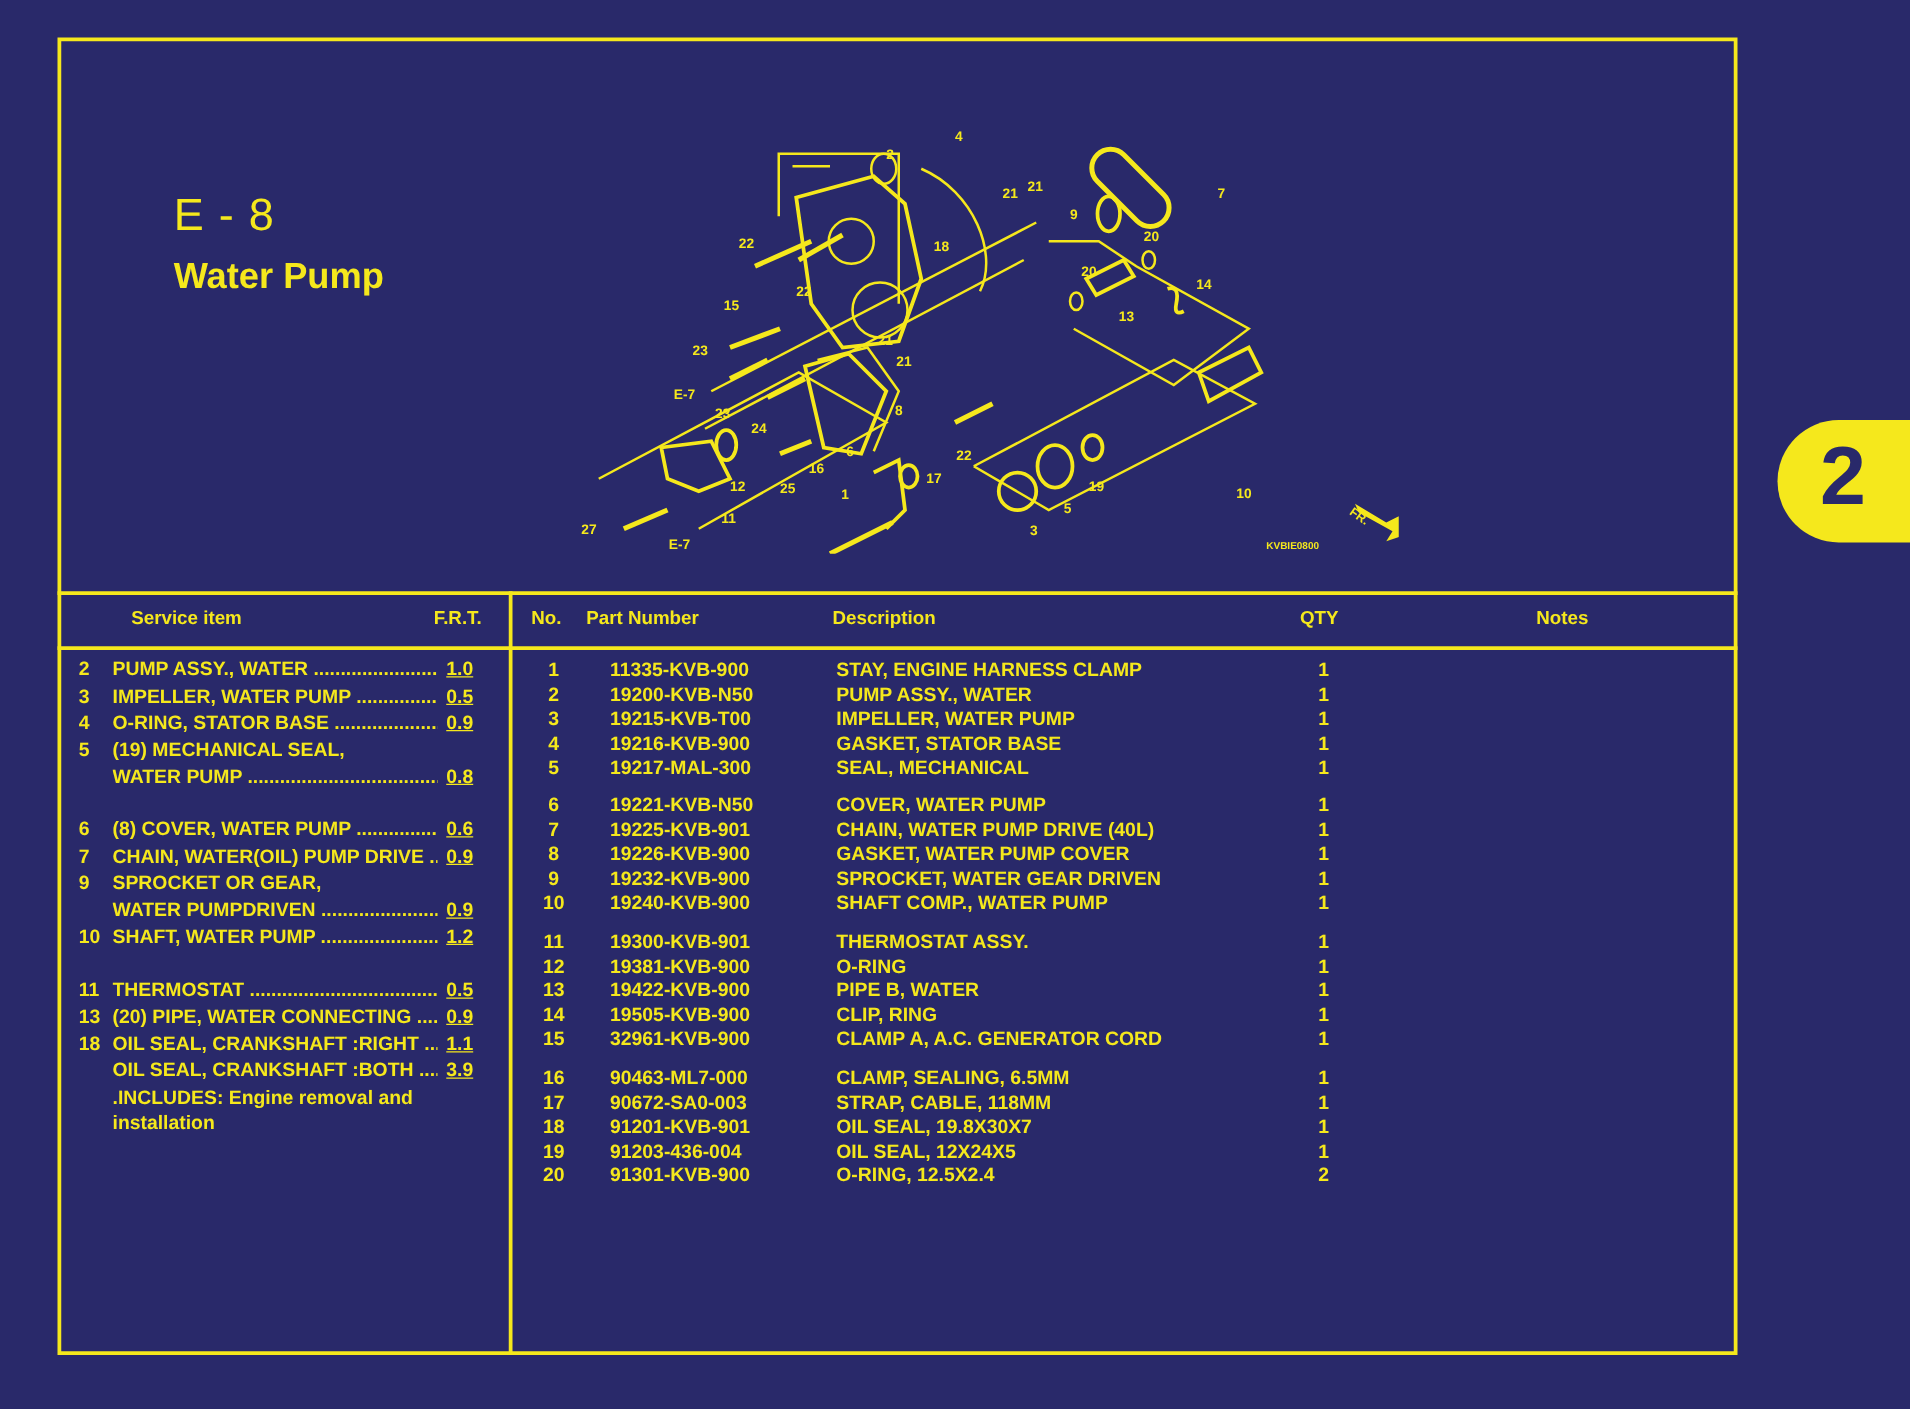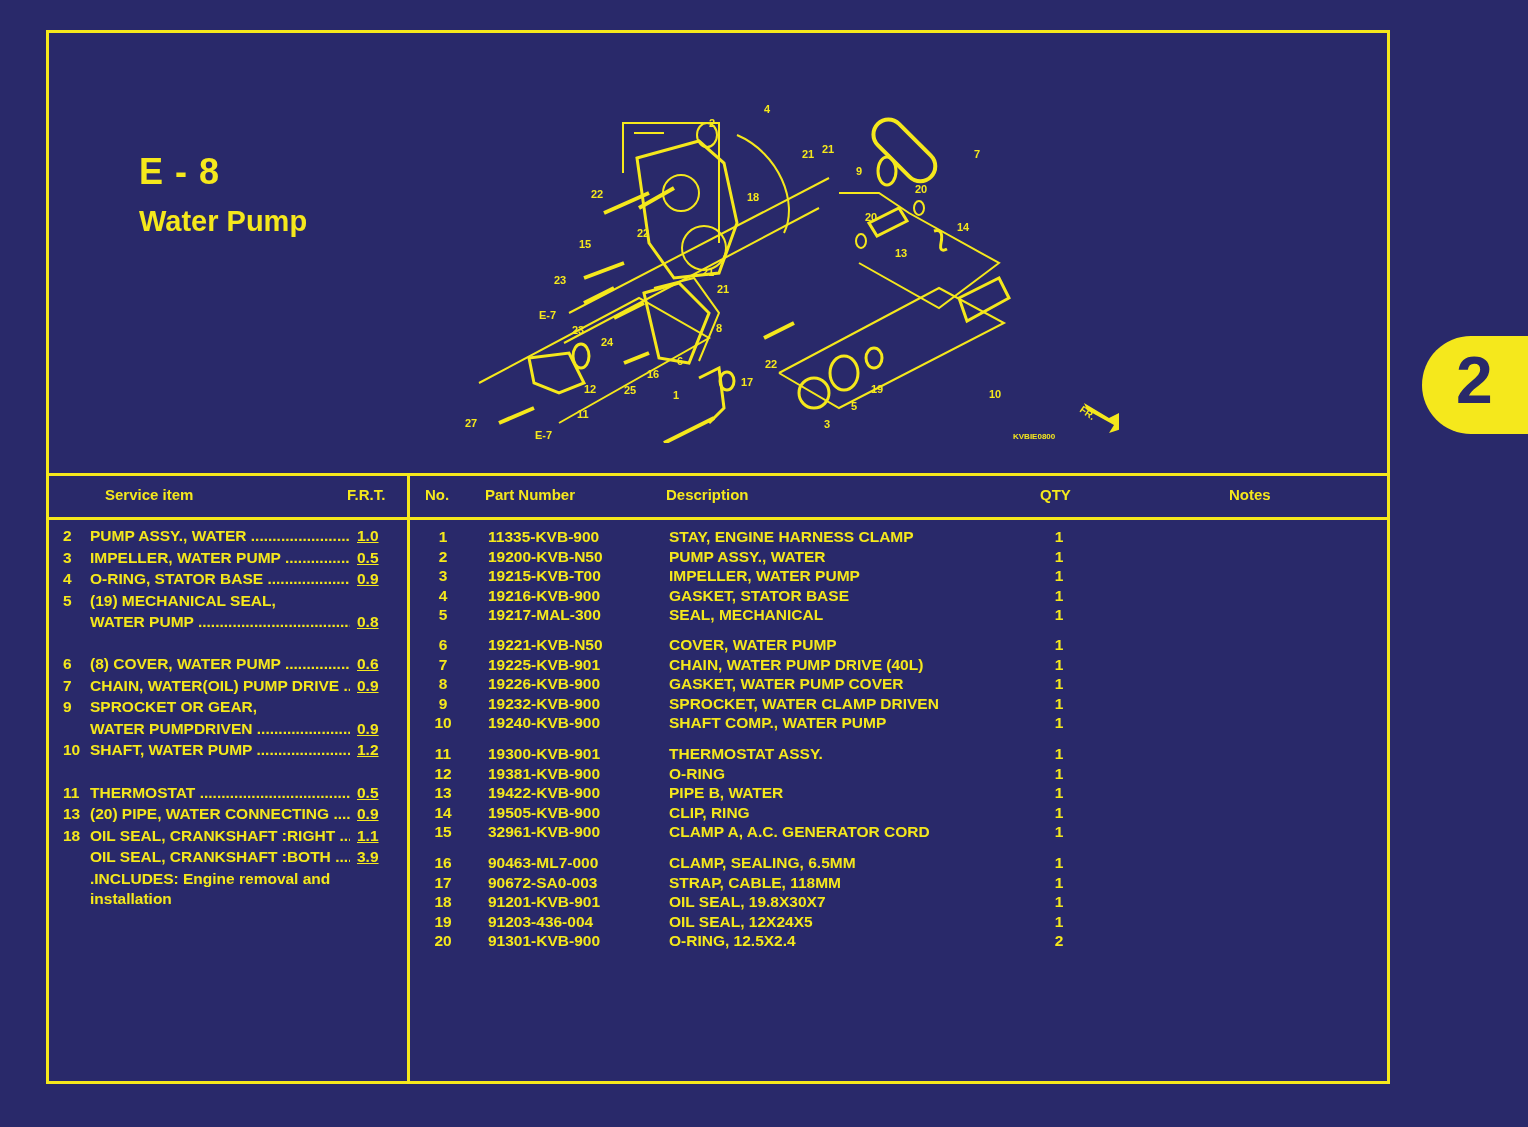--- a/index.html
+++ b/index.html
@@ -9,21 +9,21 @@
     font-family:"Liberation Sans", sans-serif;
     color:#f5e81c;
     position:relative;
   }
   .frame {
     position:absolute; left:46px; top:30px; width:1338px; height:1048px;
     border:3px solid #f5e81c; box-sizing:content-box;
   }
   .hline { position:absolute; left:0; width:1344px; height:3px; background:#f5e81c; }
   .vline { position:absolute; top:440px; width:3px; height:610px; background:#f5e81c; }
-  .code { position:absolute; left:90px; top:118px; font-size:36px; font-weight:bold; letter-spacing:1px; }
+  .code { position:absolute; left:90px; top:118px; font-size:36px; font-weight:normal; letter-spacing:1px; }
   .title { position:absolute; left:90px; top:172px; font-size:29px; font-weight:bold; }
   .diagram { position:absolute; left:370px; top:30px; width:700px; height:380px; }
   .th { position:absolute; top:453px; font-size:15px; font-weight:bold; }
   .svc-row { position:absolute; left:14px; height:21px; font-size:15.5px; font-weight:bold; white-space:nowrap; }
   .svc-row .n { position:absolute; left:0; width:24px; }
   .svc-row .t { position:absolute; left:27px; width:260px; overflow:hidden; }
   .svc-row .t .dots { color:#f5e81c; }
   .svc-row .v { position:absolute; left:294px;text-decoration:underline; }
   .prow { position:absolute; left:365px; height:19.6px; font-size:15.5px; font-weight:bold; white-space:nowrap; }
   .prow span { position:absolute; top:0; }
@@ -138,21 +138,21 @@
       <text x="120" y="256">E-7</text>
       <text x="116" y="376">E-7</text>
     </g>
     <text x="594" y="376" fill="#f5e81c" stroke="none" font-family="Liberation Sans, sans-serif" font-size="8" font-weight="bold">KVBIE0800</text>
     <text x="660" y="348" fill="#f5e81c" stroke="none" font-family="Liberation Sans, sans-serif" font-size="10" font-weight="bold" transform="rotate(35 660 348)">FR.</text>
   </svg>
 
   <div class="th" style="left:56px;">Service item</div>
   <div class="th" style="left:298px;">F.R.T.</div>
   <div class="th" style="left:376px;">No.</div>
-  <div class="th" style="left:436px;">Part Number</div>
+  <div class="th" style="left:420px;">Part Number</div>
   <div class="th" style="left:617px;">Description</div>
   <div class="th" style="left:991px;">QTY</div>
   <div class="th" style="left:1180px;">Notes</div>
 
   <div id="svc">
       <div class="svc-row" style="top: 494px;">
         <span class="n">2</span>
         <span class="t"><span>PUMP ASSY., WATER</span><span class="dots"> ................................................................................</span></span>
         <span class="v">1.0</span>
       </div>
@@ -278,21 +278,21 @@
       </div>
       <div class="prow" style="top: 642px;">
         <span class="no">8</span>
         <span class="pn">19226-KVB-900</span>
         <span class="ds">GASKET, WATER PUMP COVER</span>
         <span class="qt">1</span>
       </div>
       <div class="prow" style="top: 661.5px;">
         <span class="no">9</span>
         <span class="pn">19232-KVB-900</span>
-        <span class="ds">SPROCKET, WATER CLAMP DRIVEN</span>
+        <span class="ds">SPROCKET, WATER GEAR DRIVEN</span>
         <span class="qt">1</span>
       </div>
       <div class="prow" style="top: 681px;">
         <span class="no">10</span>
         <span class="pn">19240-KVB-900</span>
         <span class="ds">SHAFT COMP., WATER PUMP</span>
         <span class="qt">1</span>
       </div>
       <div class="prow" style="top: 712px;">
         <span class="no">11</span>

